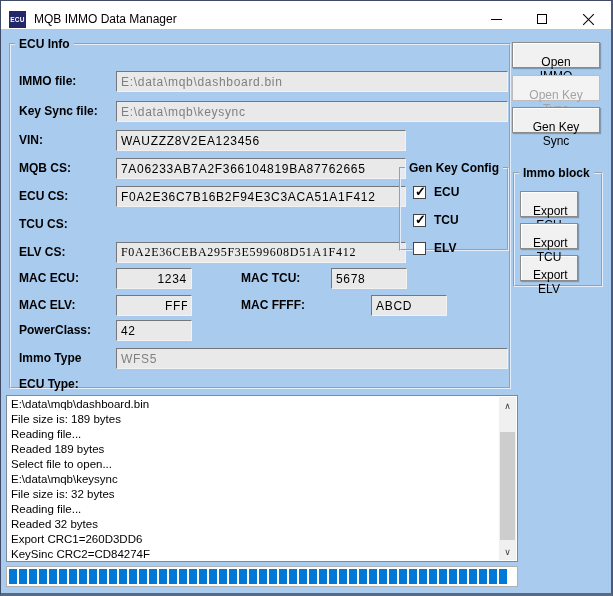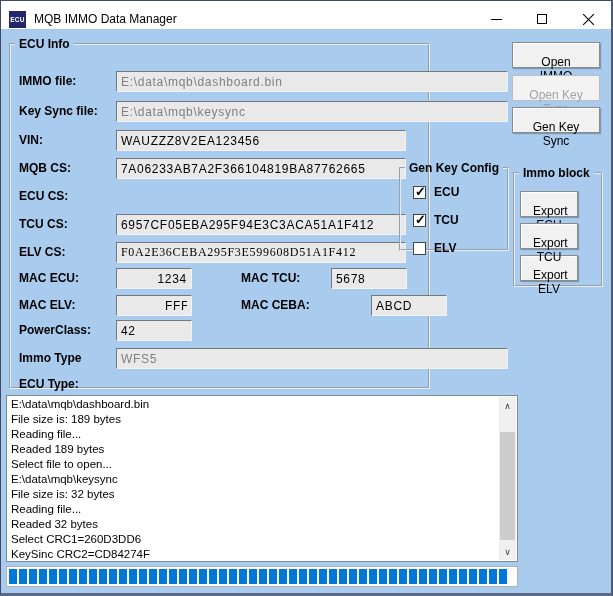--- a/index.html
+++ b/index.html
@@ -34,21 +34,21 @@
     content:""; position:absolute; left:-1px; top:6px; width:15px; height:1px; background:#000;
   }
   .glyph-close::before { transform:rotate(45deg); }
   .glyph-close::after  { transform:rotate(-45deg); }
   
   .client { position:absolute; top:28px; left:0; right:0; bottom:0; background:var(--client-bg,#a9cbee); }
   fieldset {
     border:2px groove #e7eefb; margin:0; padding:0; position:absolute;
   }
   legend { font-size:12px; font-weight:bold; color:#000; padding:0 4px; margin-left:4px; }
-  .fs-ecu-info { left:8px; top:8px; width:421px; height:352px; }
+  .fs-ecu-info { left:8px; top:8px; width:502px; height:352px; }
   .flabel { position:absolute; font-size:12px; font-weight:bold; color:#000; white-space:nowrap; }
   .field {
     position:absolute; height:21px; font-size:12px; padding:1px 4px;
     background:#e9e9e9; color:#000;
     border:1px solid; border-color:#75777a #f2f2f2 #f2f2f2 #75777a;
     font-family:"Liberation Sans", sans-serif; letter-spacing:0.7px;
   }
   .field:disabled { color:#7f7f7f; background:#e9e9e9; }
   .w-wide { width:392px; } .w-mid { width:290px; } .w-sm { width:76px; }
   
@@ -130,35 +130,35 @@
       <span class="flabel c1l" style="top:53px">Key Sync file:</span>
       <input class="field c1f w-wide" style="top: 50px;" disabled="" value="E:\data\mqb\keysync">
 
       <span class="flabel c1l" style="top:82px">VIN:</span>
       <input class="field c1f w-mid" style="top: 79px;" value="WAUZZZ8V2EA123456">
 
       <span class="flabel c1l" style="top:110px">MQB CS:</span>
       <input class="field c1f w-mid" style="top: 107px;" value="7A06233AB7A2F366104819BA87762665">
 
       <span class="flabel c1l" style="top:138px">ECU CS:</span>
+      <input class="field c1f w-mid" style="top: 135px;" value="F0A2E36C7B16B2F94E3C3ACA51A1F412">
 
       <span class="flabel c1l" style="top:166px">TCU CS:</span>
-      <input class="field c1f w-mid" style="top: 163px;" value="6957CF05EBA295F94E3C3ACA51A1F412">
 
       <span class="flabel c1l" style="top:194px">ELV CS:</span>
       <input class="field c1f w-mid" style="top: 191px; font-family: Liberation Serif, serif;" value="F0A2E36CEBA295F3E599608D51A1F412">
 
       <span class="flabel c1l" style="top:220px">MAC ECU:</span>
       <input class="field c1f w-sm" style="top: 217px; text-align: right;" value="1234">
       <span class="flabel c2l" style="top:220px">MAC TCU:</span>
       <input class="field c2f w-sm" style="top: 217px;" value="5678">
 
       <span class="flabel c1l" style="top:247px">MAC ELV:</span>
       <input class="field c1f w-sm" style="top: 244px; padding-left: 48px;" value="FFFF">
-      <span class="flabel c2l" style="top:247px">MAC CEBA:</span>
+      <span class="flabel c2l" style="top:247px">MAC FFFF:</span>
       <input class="field c2f w-sm" style="top: 244px; margin-left: 40px;" value="ABCD">
 
       <span class="flabel c1l" style="top:272px">PowerClass:</span>
       <input class="field c1f w-sm" style="top: 269px;" value="42">
 
       <span class="flabel c1l" style="top:300px">Immo Type</span>
       <input class="field c1f w-wide" style="top: 297px;" disabled="" value="WFS5">
 
       <span class="flabel c1l" style="top:326px">ECU Type:</span>
     </fieldset>
@@ -194,21 +194,21 @@
       <div>
           <div class="log-line">E:\data\mqb\dashboard.bin</div>
           <div class="log-line">File size is: 189 bytes</div>
           <div class="log-line">Reading file...</div>
           <div class="log-line">Readed 189 bytes</div>
           <div class="log-line">Select file to open...</div>
           <div class="log-line">E:\data\mqb\keysync</div>
           <div class="log-line">File size is: 32 bytes</div>
           <div class="log-line">Reading file...</div>
           <div class="log-line">Readed 32 bytes</div>
-          <div class="log-line">Select CRC1=260D3DD6</div>
+          <div class="log-line">Export CRC1=260D3DD6</div>
           <div class="log-line">KeySinc CRC2=CD84274F</div>
         </div>
       <div class="scrollbar">
         <div class="sb-arrow sb-up">∧</div>
         <div class="sb-thumb"></div>
         <div class="sb-arrow sb-down">∨</div>
       </div>
     </div>
 
     <div class="progress">

